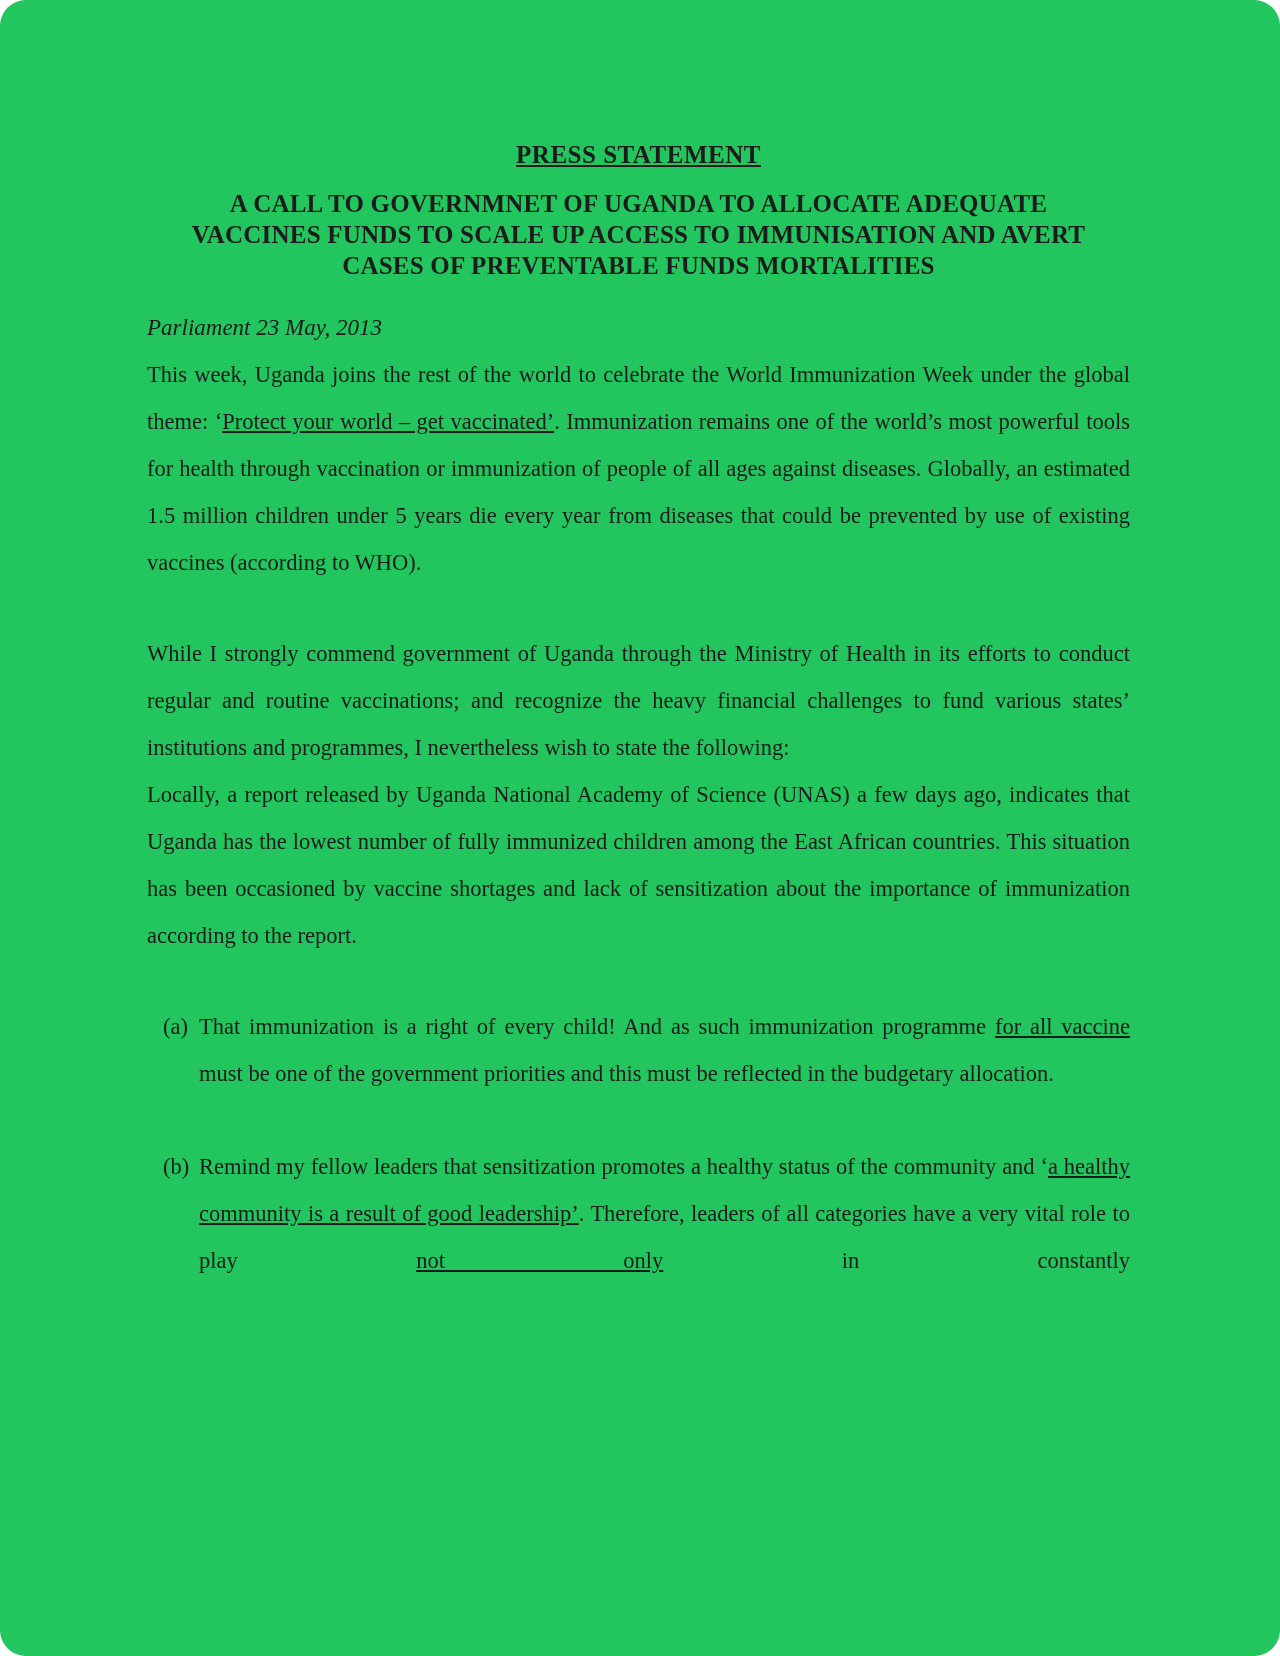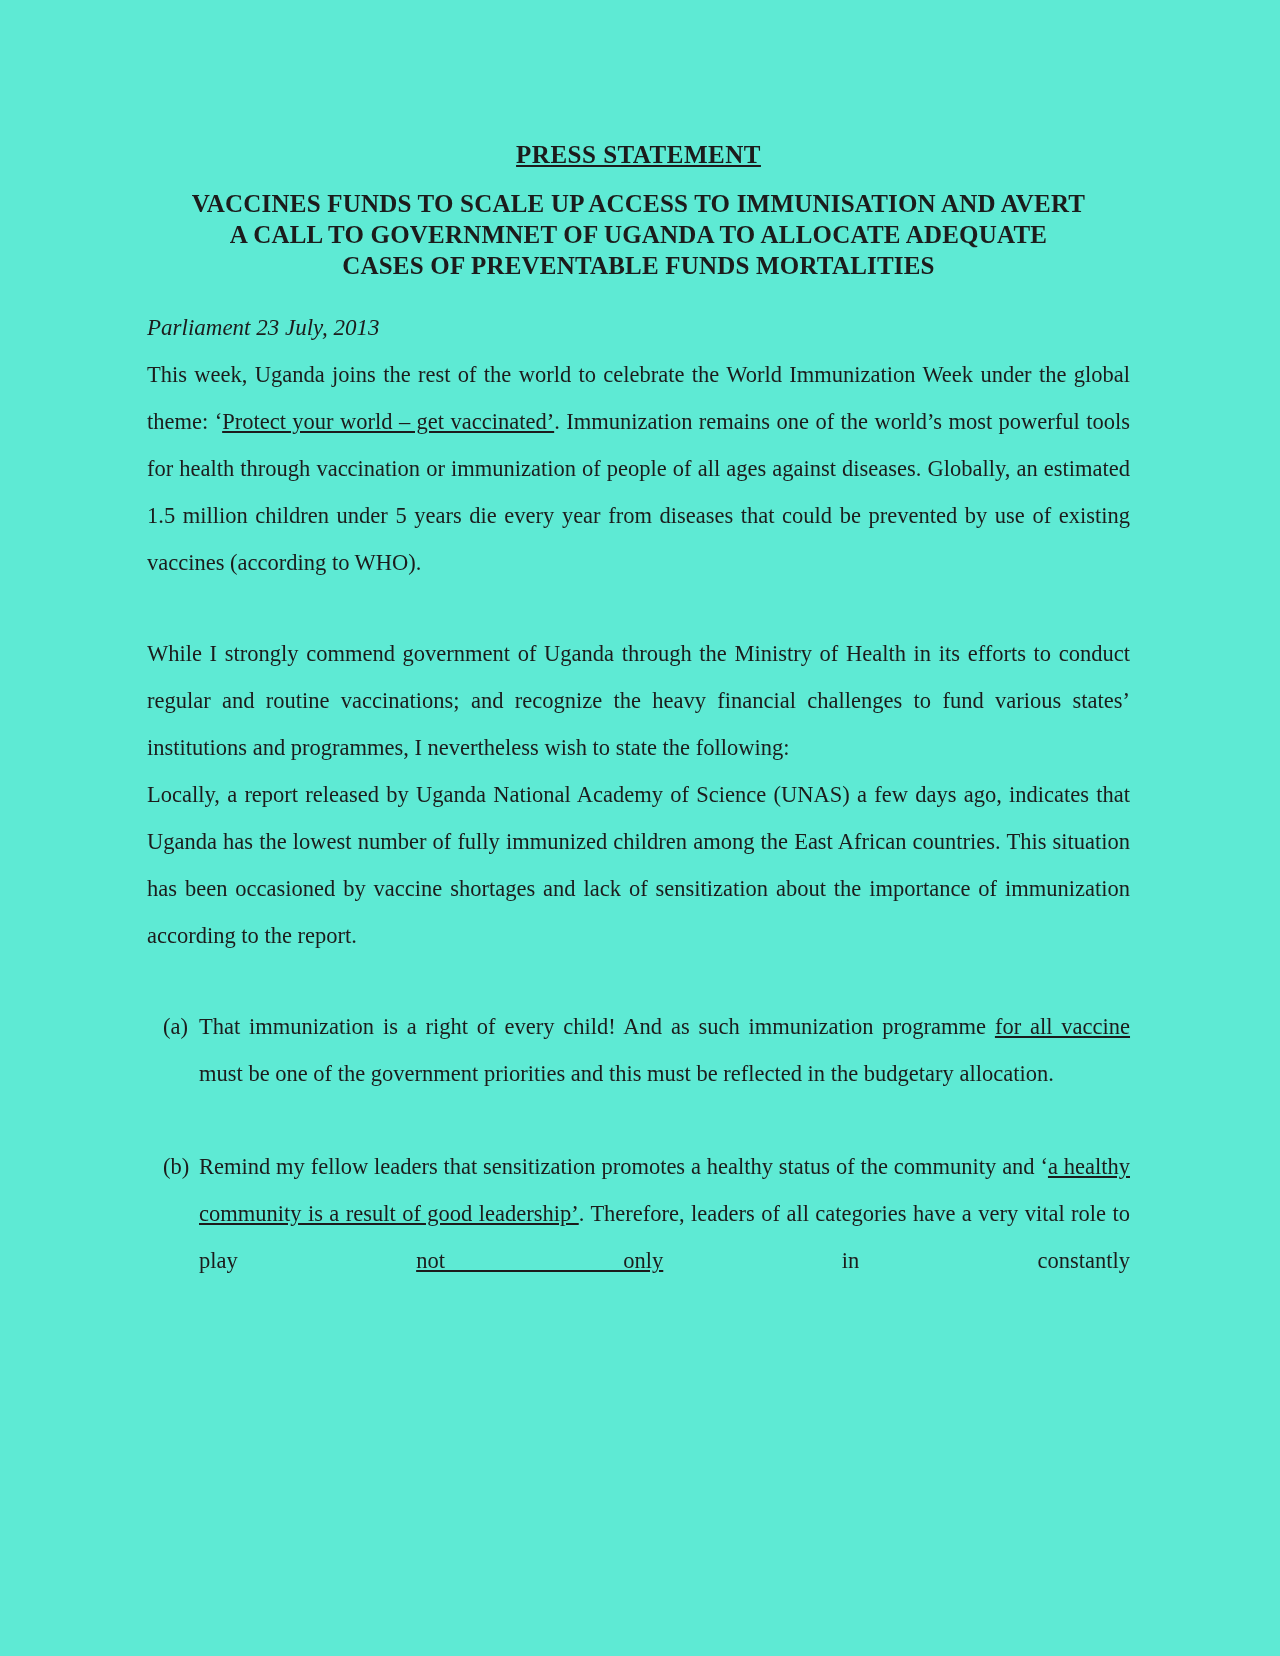--- a/index.html
+++ b/index.html
@@ -4,26 +4,27 @@
 <style>
   html, body {
     margin: 0;
     padding: 0;
     background: #ffffff;
   }
   .page {
     position: relative;
     width: 1280px;
     height: 1656px;
-    background: #5eead4;
+    background: #22c55e;
     color: #1c1c1c;
     font-family: "Liberation Serif", serif;
     box-sizing: border-box;
     padding: 140px 150px 34px 147px;
     overflow: hidden;
+    border-radius: 26px;
   }
   .doc-title {
     text-align: center;
     font-weight: bold;
     font-size: 25px;
     line-height: 30px;
     margin: 0 0 18px 0;
     letter-spacing: 0.5px;
   }
   .doc-title .title-text {
@@ -81,26 +82,26 @@
 </head>
 <body>
 
 <div class="page">
 
   <div class="doc-title">
     <span class="title-text">PRESS STATEMENT</span>
   </div>
 
   <div class="doc-heading">
+    <div>A CALL TO GOVERNMNET OF UGANDA TO ALLOCATE ADEQUATE</div>
     <div>VACCINES FUNDS TO SCALE UP ACCESS TO IMMUNISATION AND AVERT</div>
-    <div>A CALL TO GOVERNMNET OF UGANDA TO ALLOCATE ADEQUATE</div>
     <div>CASES OF PREVENTABLE FUNDS MORTALITIES</div>
   </div>
 
-  <div class="dateline">Parliament 23 July, 2013</div>
+  <div class="dateline">Parliament 23 May, 2013</div>
 
   <p class="para"><span>This week, Uganda joins the rest of the world to celebrate the </span><span class="italic">World Immunization Week</span><span> under the global theme: ‘</span><span class="underline">Protect your world – get vaccinated’</span><span>. Immunization remains one of the world’s most powerful tools for health through vaccination or immunization of people of all ages against diseases.  Globally, an estimated 1.5 million children under 5 years die every year from diseases that could be prevented by use of existing vaccines (according to WHO).</span></p>
 
   <p class="para no-gap"><span>While I strongly commend government of Uganda through the Ministry of Health in its efforts to conduct regular and routine vaccinations; and recognize the heavy financial challenges to fund various states’ institutions and programmes, I nevertheless wish to state the following:</span></p>
 
   <p class="para"><span>Locally, a report released by Uganda National Academy of Science (UNAS) a few days ago, indicates that Uganda has the lowest number of fully immunized children among the East African countries. This situation has been occasioned by vaccine shortages and lack of sensitization about the importance of immunization according to the report.</span></p>
 
   <div class="doc-list">
     <div class="list-item">
       <span class="list-label">(a)</span>

